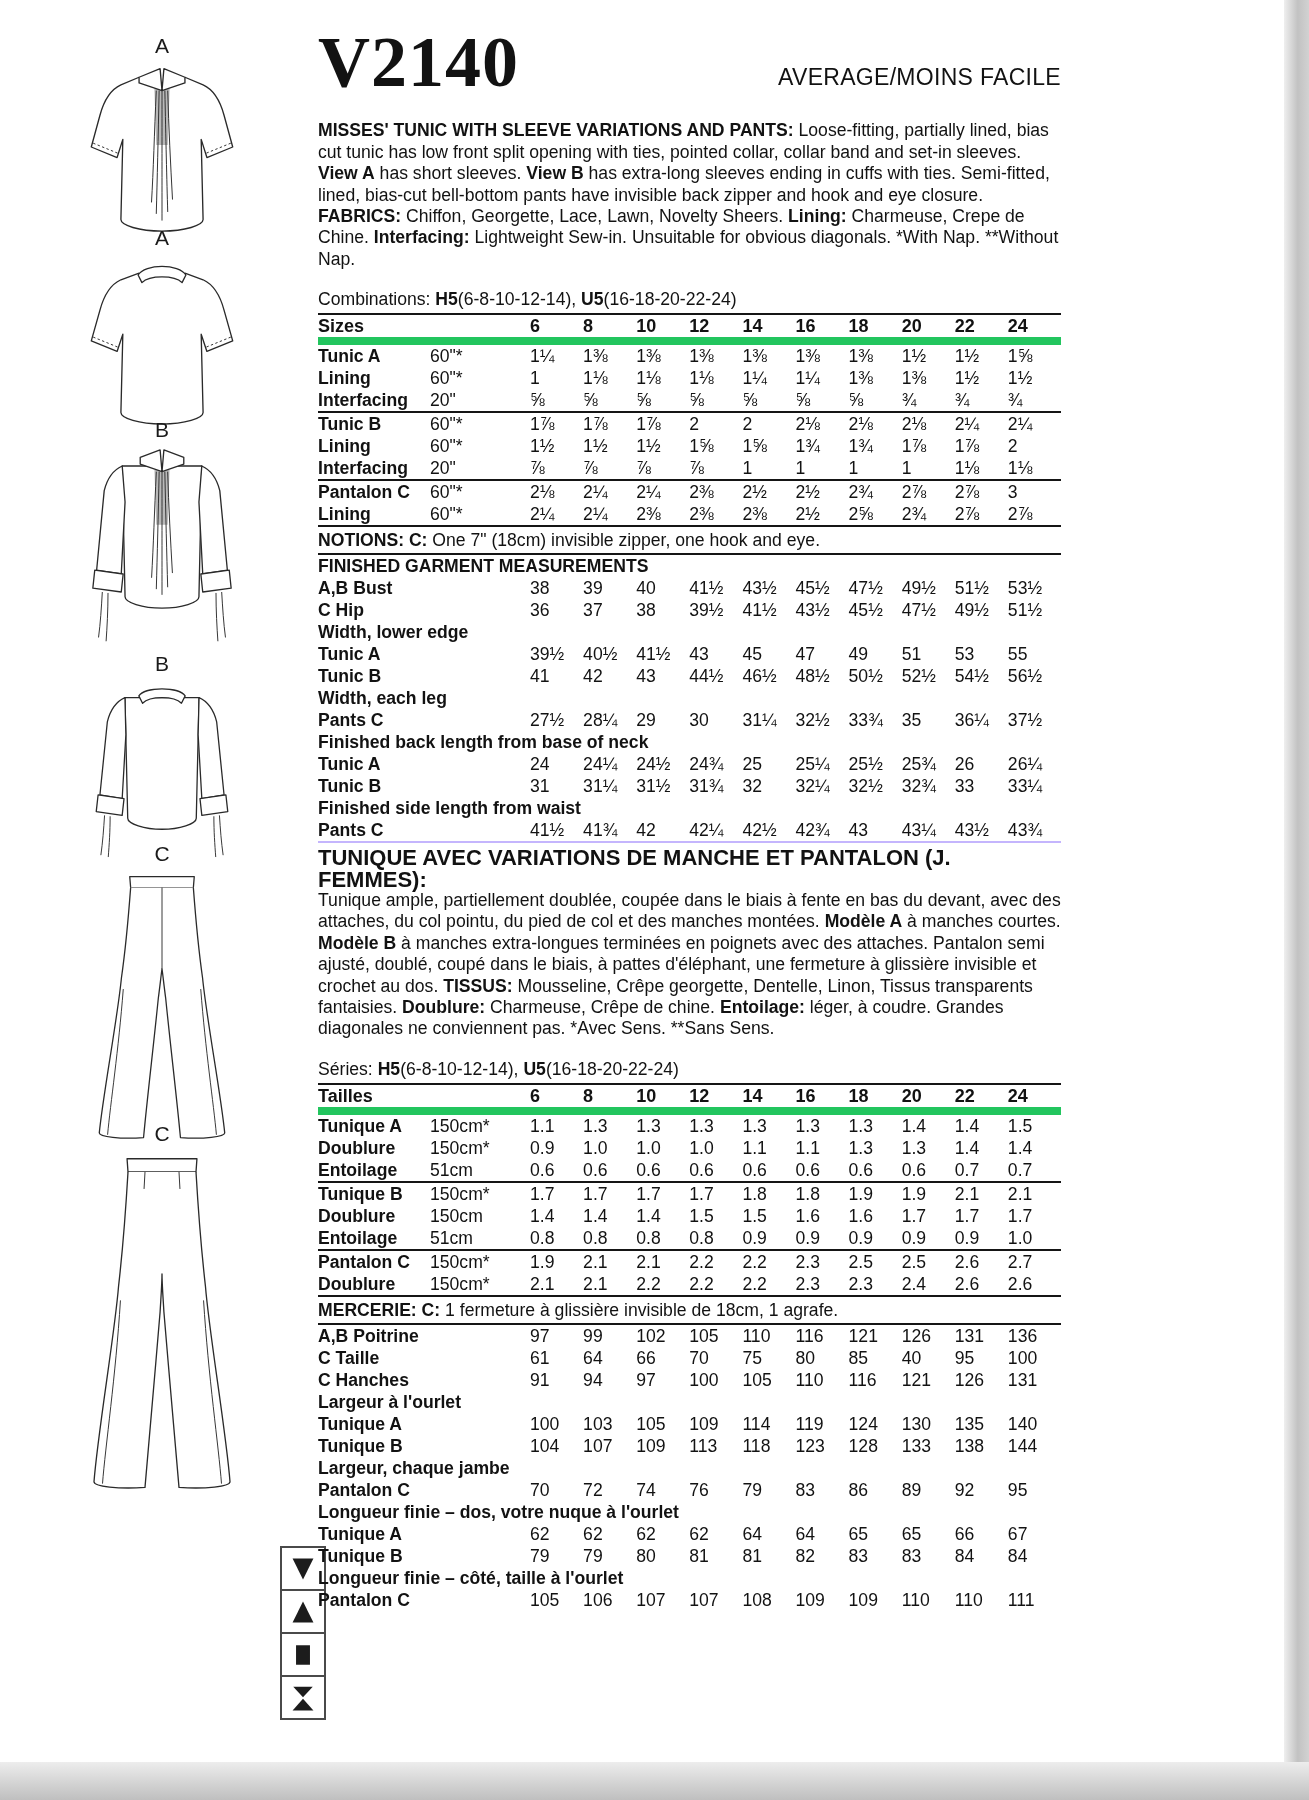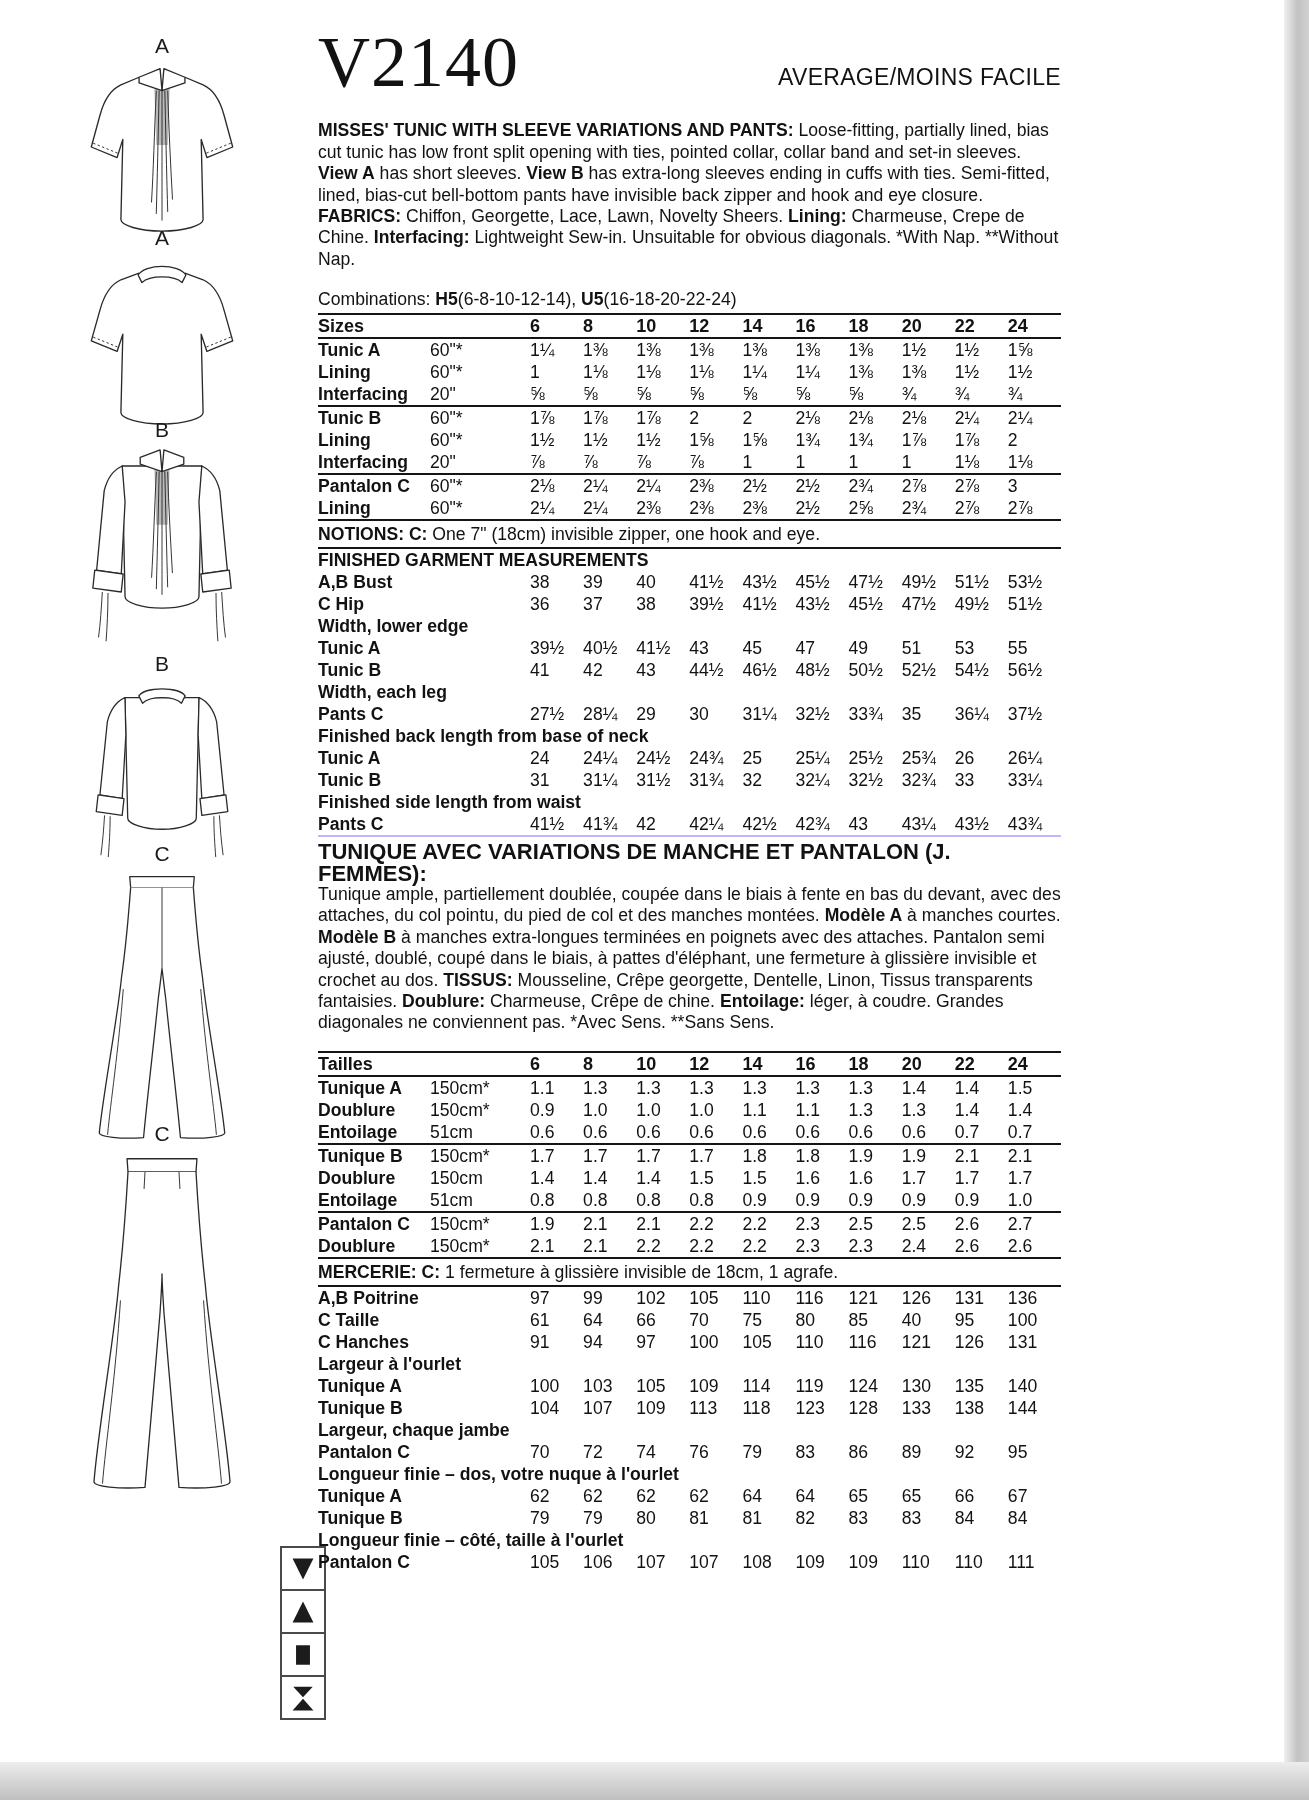--- a/index.html
+++ b/index.html
@@ -10,38 +10,38 @@
   }
   .shadow-right{position:absolute;top:0;right:0;width:25px;height:100%;
     background:linear-gradient(90deg,#efefef,#c2c2c2 55%,#d2d2d2);}
   .shadow-bottom{position:absolute;left:0;bottom:0;width:100%;height:38px;
     background:linear-gradient(180deg,#ededed,#bfbfbf);}
 
   
   .content{position:absolute;left:318px;top:28px;width:743px;}
   .masthead{display:flex;justify-content:space-between;align-items:flex-end;}
   .pattern-number{font-family:"Liberation Serif","DejaVu Serif",serif;
-    font-size:72px;font-weight:400;line-height:.95;margin:0;letter-spacing:1px;}
+    font-size:72px;font-weight:700;line-height:.95;margin:0;letter-spacing:1px;}
   .difficulty{font-size:23px;letter-spacing:.3px;margin-bottom:5px;}
   .para{font-size:17.6px;line-height:21.4px;margin-top:24px;text-align:left;}
   b{font-weight:700;}
   .combos{font-size:17.6px;margin-top:19px;line-height:21px;}
 
   table{border-collapse:collapse;table-layout:fixed;width:743px;margin-top:3px;}
   col.c-label{width:112px}
   col.c-width{width:100px}
   col.c-num{width:53.1px}
   th,td{padding:0;font-size:17.6px;line-height:22px;text-align:left;
     white-space:nowrap;font-weight:400;}
   th{font-weight:700;font-size:18px;}
   td.lbl{font-weight:700;}
   td.wid{font-weight:400;}
   td.subhead{font-weight:700;}
   table.ruled{border-top:2px solid #151515;border-bottom:2px solid #151515;}
-  table.ruled thead tr{border-bottom:1px solid #22c55e;}
+  table.ruled thead tr{border-bottom:8px solid #22c55e;}
   tbody.grp{border-top:2px solid #151515;}
   table.measure tbody.grp{border-top:none;}
   table.measure{border-bottom:2px solid #c4b5fd;margin-top:0;}
   table.measure.last{border-bottom:none;}
 
   .ruleline{font-size:17.6px;line-height:22px;border-bottom:2px solid #151515;
     padding:2px 0 2px;}
   .fr-heading{font-size:22px;font-weight:700;line-height:21.4px;margin-top:4px;}
   .para.fr{margin-top:0;}
 
@@ -453,20 +453,21 @@
           <td class="num">43¼</td>
           <td class="num">43½</td>
           <td class="num">43¾</td>
         </tr>
       </tbody>
     </table>
 
   <div class="fr-heading">TUNIQUE AVEC VARIATIONS DE MANCHE ET PANTALON (J. FEMMES):</div>
   <p class="para fr"><span>Tunique ample, partiellement doublée, coupée dans le biais à fente en bas du devant, avec des attaches, du col pointu, du pied de col et des manches montées. </span><b>Modèle A</b><span> à manches courtes. </span><b>Modèle B</b><span> à manches extra-longues terminées en poignets avec des attaches. Pantalon semi ajusté, doublé, coupé dans le biais, à pattes d'éléphant, une fermeture à glissière invisible et crochet au dos. </span><b>TISSUS:</b><span> Mousseline, Crêpe georgette, Dentelle, Linon, Tissus transparents fantaisies. </span><b>Doublure:</b><span> Charmeuse, Crêpe de chine. </span><b>Entoilage:</b><span> léger, à coudre. Grandes diagonales ne conviennent pas. *Avec Sens. **Sans Sens.</span></p>
 
+  <div class="combos"><span>Séries: </span><b>H5</b><span>(6-8-10-12-14), </span><b>U5</b><span>(16-18-20-22-24)</span></div>
 
   <table class="ruled">
       <colgroup>
         <col class="c-label">
         <col class="c-width">
         <col class="c-num">
         <col class="c-num">
         <col class="c-num">
         <col class="c-num">
         <col class="c-num">

